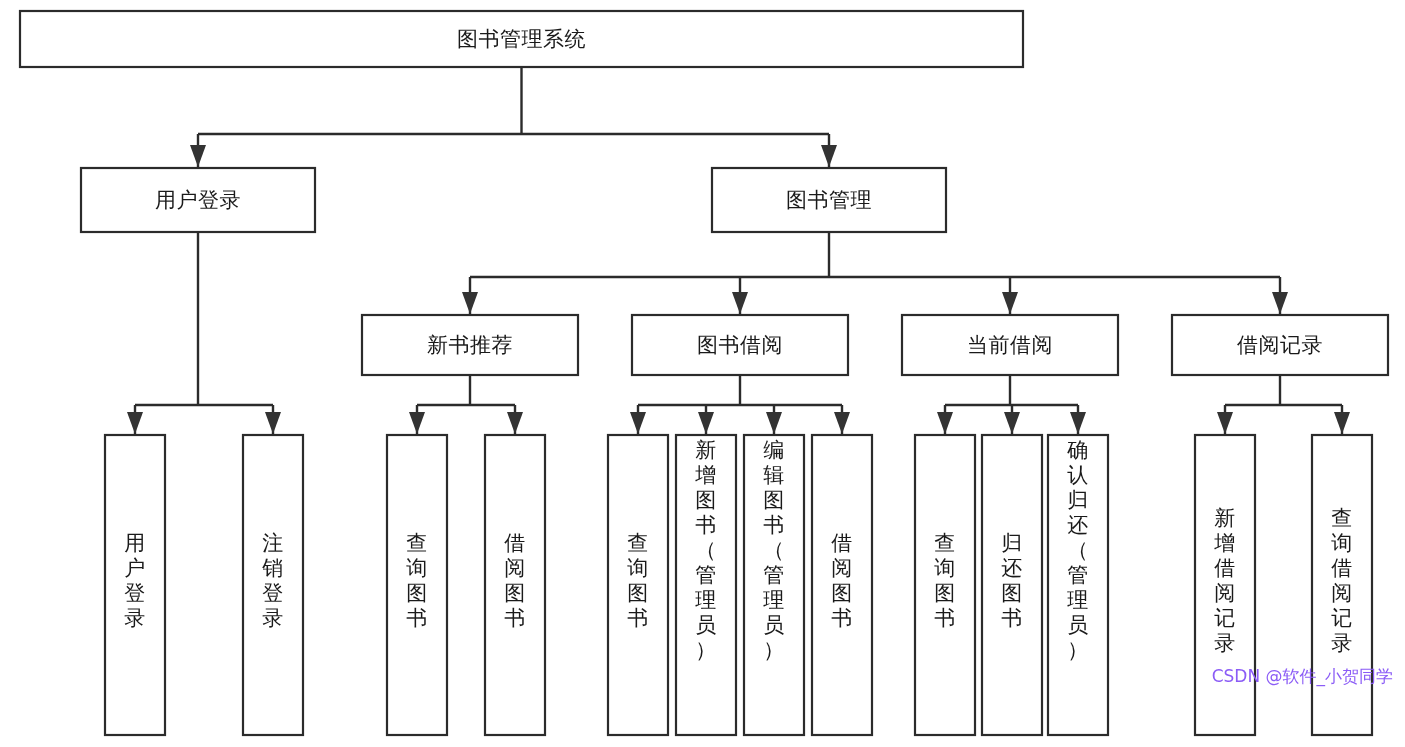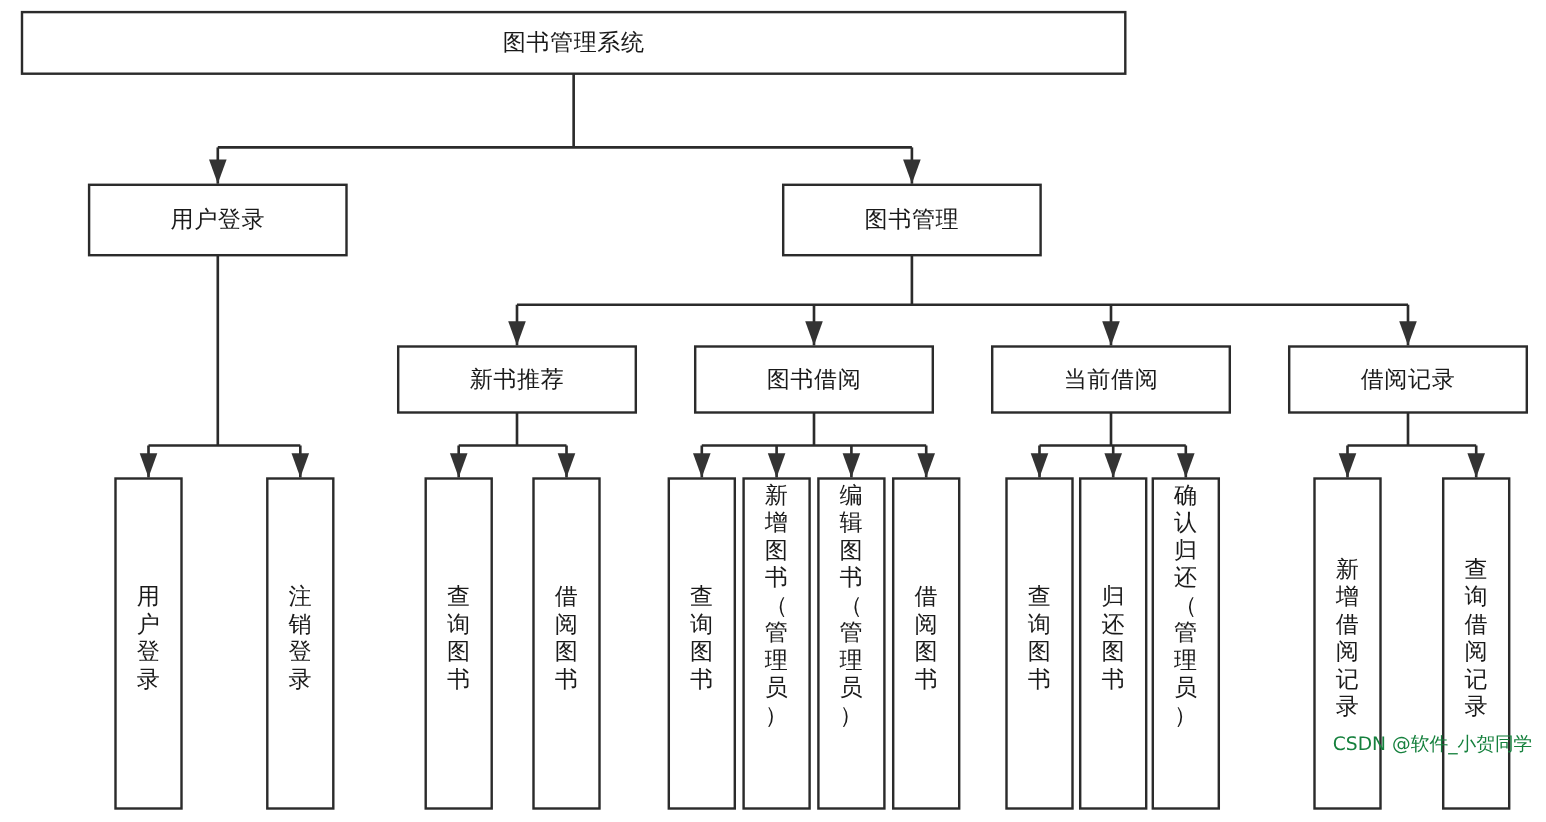--- a/index.html
+++ b/index.html
@@ -54,21 +54,21 @@
   .arrow-head {
     fill: #333333;
     stroke: none;
   }
   .watermark {
     position: absolute;
     right: 12px;
     bottom: 6px;
     font-family: "DejaVu Sans", "Liberation Sans", sans-serif;
     font-size: 17px;
-    color: #15803d;
+    color: #8b5cf6;
     white-space: nowrap;
     user-select: none;
   }
 </style>
 </head>
 <body>
 
 <div id="diagram-root">
 
   <svg id="flow-svg" viewBox="0 0 1405 747">

